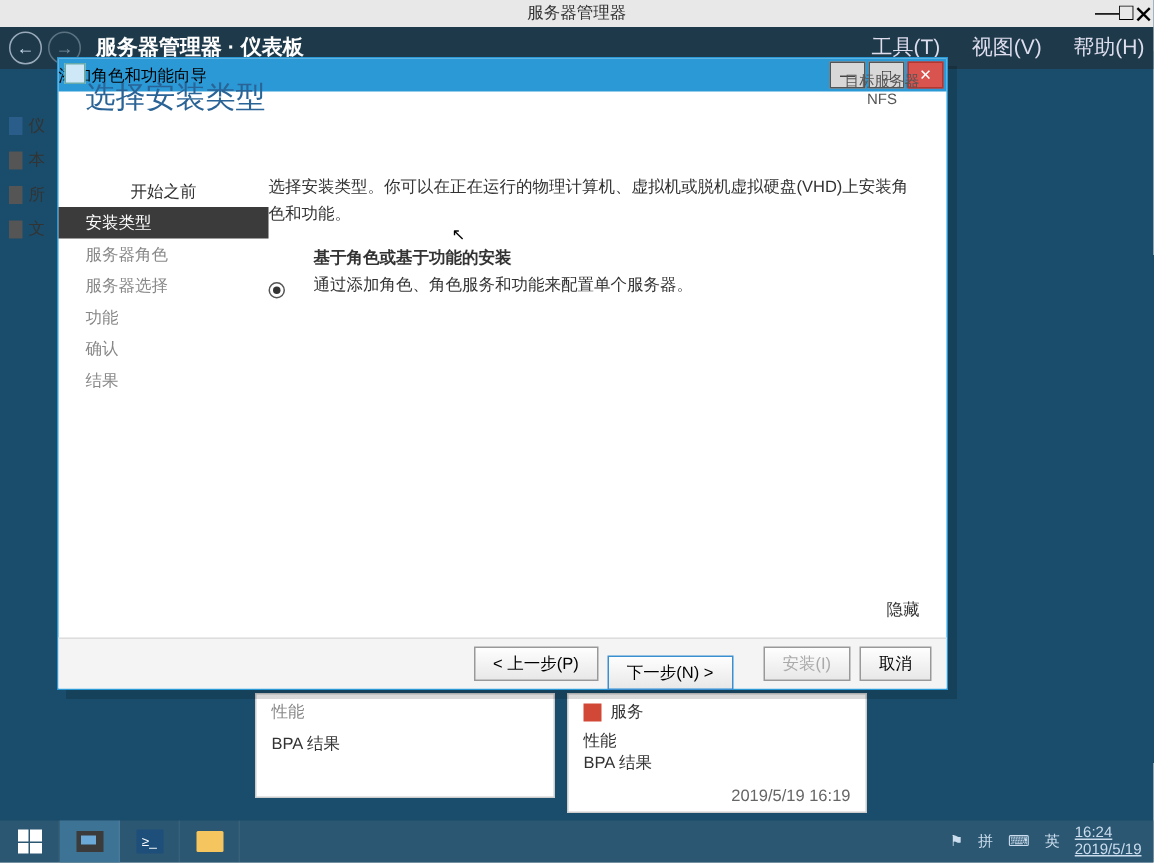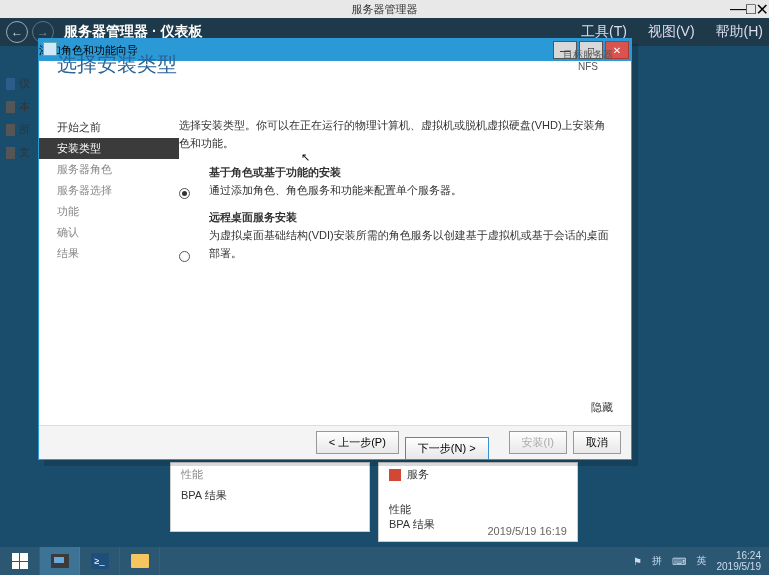--- a/index.html
+++ b/index.html
@@ -16,41 +16,41 @@
   .menu-right { position: absolute; right: 6px; top: 18px; height: 28px; display: flex; align-items: center; gap: 21px; color: #dde; font-size: 14px; }
 
   
   .left-rail { position: absolute; top: 72px; left: 0; width: 36px; }
   .rail-item { font-size: 11px; color: #333; padding: 4px 6px; display: flex; align-items: center; gap: 4px; }
   .rail-icon { width: 14px; height: 12px; background: #2a5d8a; }
 
   
   .bg-panel-left { position: absolute; left: 170px; top: 462px; width: 200px; height: 70px; background: #fff; border: 1px solid #ccc; padding: 4px 10px; font-size: 11px; color: #333; }
   .bg-panel-right { position: absolute; left: 378px; top: 462px; width: 200px; height: 80px; background: #fff; border: 1px solid #ccc; padding: 4px 10px; font-size: 11px; color: #333; }
-  .bg-panel-right .svc { display: flex; align-items: center; gap: 6px; margin-bottom: 20px; }
+  .bg-panel-right .svc { display: flex; align-items: center; gap: 6px; margin-bottom: 4px; }
   .red-sq { width: 12px; height: 12px; background: #d14836; }
   .bg-panel-right .ts { position: absolute; right: 10px; bottom: 4px; color: #666; }
 
   
   .wizard { position: absolute; left: 38px; top: 38px; width: 594px; height: 422px; background: #fff; border: 1px solid #2a99d6; box-shadow: 6px 6px 0 rgba(0,0,0,0.15); }
   .wiz-titlebar { height: 22px; background: #2a99d6; display: flex; align-items: center; justify-content: flex-start; font-size: 11px; color: #000; position: relative; }
   .wiz-titlebar .icon { position: absolute; left: 4px; top: 3px; width: 14px; height: 14px; background: #cfe8f7; border: 1px solid #6aa; }
   .wiz-tbtns { position: absolute; right: 0; top: 0; display: flex; }
   .wiz-tbtn { width: 24px; height: 18px; margin: 2px 2px 0 0; display: flex; align-items: center; justify-content: center; font-size: 10px; border: 1px solid #555; background: #d8d8d8; }
   .wiz-tbtn.close { background: #d9534f; color: #fff; border-color: #b03830; }
 
   .wiz-body { position: absolute; top: 22px; left: 0; right: 0; bottom: 34px; display: flex; }
   .wiz-heading-area { position: absolute; top: 12px; left: 18px; right: 18px; }
   .wiz-heading { font-size: 20px; color: #2a6496; font-weight: 300; }
   .target-srv { position: absolute; top: 10px; right: 18px; text-align: center; font-size: 10px; color: #555; line-height: 1.2; }
 
   .wiz-sidebar { width: 140px; padding-top: 56px; }
   .wiz-side-item { font-size: 11px; padding: 3px 18px; color: #888; }
   .wiz-side-item.active { background: #3b3b3b; color: #fff; }
-  .wiz-side-item.done { color: #333; }
+  .wiz-side-item.done { color: #333; text-align: center; }
 
   .wiz-content { flex: 1; padding: 56px 18px 8px 0; font-size: 11px; color: #333; line-height: 1.6; position: relative; }
   .intro { margin-bottom: 12px; }
   .opt-row { display: flex; align-items: flex-end; gap: 19px; margin-bottom: 10px; }
   .radio { width: 11px; height: 11px; border: 1px solid #555; border-radius: 50%; margin-top: 2px; position: relative; flex-shrink: 0; }
   .radio.sel::after { content: ""; position: absolute; top: 2px; left: 2px; width: 5px; height: 5px; border-radius: 50%; background: #333; }
   .opt-label { font-weight: bold; }
   .opt-desc { font-weight: normal; color: #333; display: block; }
   .cursor-arrow { position: absolute; left: 122px; top: 88px; font-size: 11px; color: #000; }
 
@@ -65,21 +65,21 @@
   .taskbar { position: absolute; bottom: 0; left: 0; right: 0; height: 28px; background: #2b5772; display: flex; align-items: stretch; }
   .task-btn { width: 40px; display: flex; align-items: center; justify-content: center; border-right: 1px solid rgba(255,255,255,0.06); }
   .task-btn.active { background: #3d7394; }
   .start-sq { width: 16px; height: 16px; display: grid; grid-template-columns: 1fr 1fr; grid-template-rows: 1fr 1fr; gap: 1px; }
   .start-sq div { background: #fff; }
   .srvmgr-ico { width: 18px; height: 14px; background: #3b3b3b; position: relative; }
   .srvmgr-ico::after { content: ""; position: absolute; left: 3px; top: 3px; width: 10px; height: 6px; background: #6aa9d8; }
   .ps-ico { width: 18px; height: 16px; background: #1d4f7a; color: #fff; font-size: 9px; display: flex; align-items: center; justify-content: center; }
   .folder-ico { width: 18px; height: 14px; background: #f5c560; border-radius: 1px; }
   .tray { margin-left: auto; display: flex; align-items: center; gap: 10px; padding: 0 8px; color: #cde; font-size: 10px; }
-  .clock { text-align: right; line-height: 1.1; }
+  .clock { line-height: 1.1; text-decoration: underline; }
 </style>
 </head>
 <body>
 
 <div class="outer-title">服务器管理器</div>
 <div class="outer-titlebar-right">
   <div class="outer-tbtn">—</div>
   <div class="outer-tbtn">□</div>
   <div class="outer-tbtn">✕</div>
 </div>
@@ -162,27 +162,20 @@
 
       <div class="opt-row">
         <div class="radio sel"></div>
         <div>
           <span class="opt-label">基于角色或基于功能的安装</span>
           <span class="opt-desc">通过添加角色、角色服务和功能来配置单个服务器。</span>
         </div>
       </div>
       <span class="cursor-arrow">↖</span>
 
-      <div class="opt-row">
-        <div class="radio"></div>
-        <div>
-          <span class="opt-label">远程桌面服务安装</span>
-          <span class="opt-desc">为虚拟桌面基础结构(VDI)安装所需的角色服务以创建基于虚拟机或基于会话的桌面部署。</span>
-        </div>
-      </div>
 
       <div class="hide-details">隐藏</div>
     </div>
   </div>
 
   <div class="wiz-footer">
     <button class="wbtn">&lt; 上一步(P)</button>
     <button class="wbtn default">下一步(N) &gt;</button>
     <button class="wbtn disabled" style="margin-left:14px">安装(I)</button>
     <button class="wbtn">取消</button>

